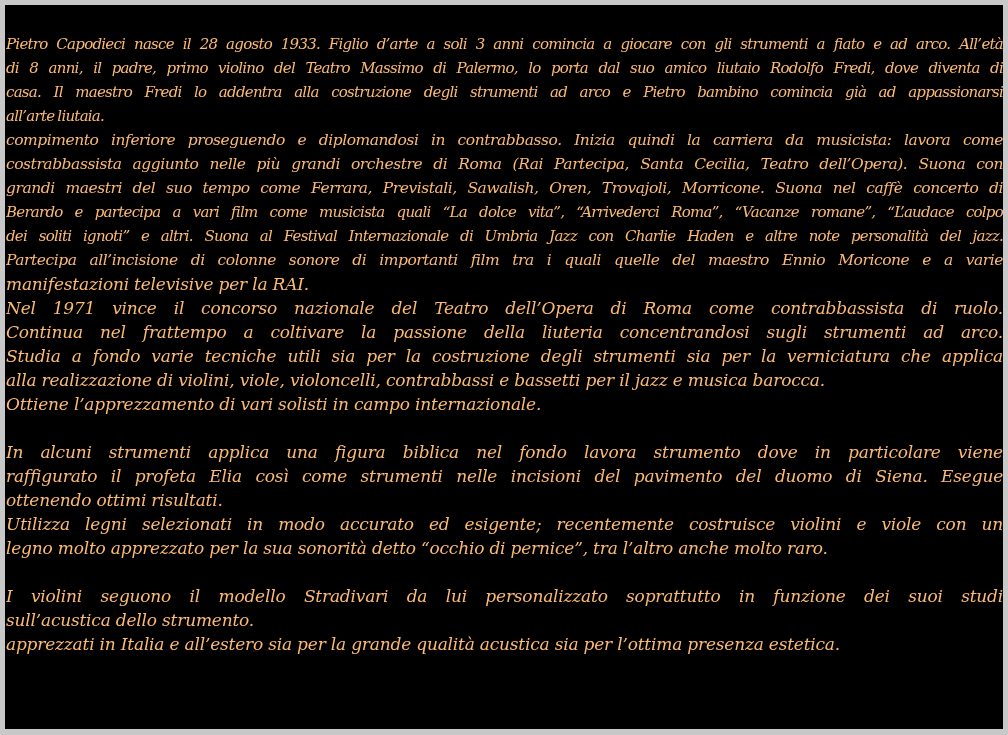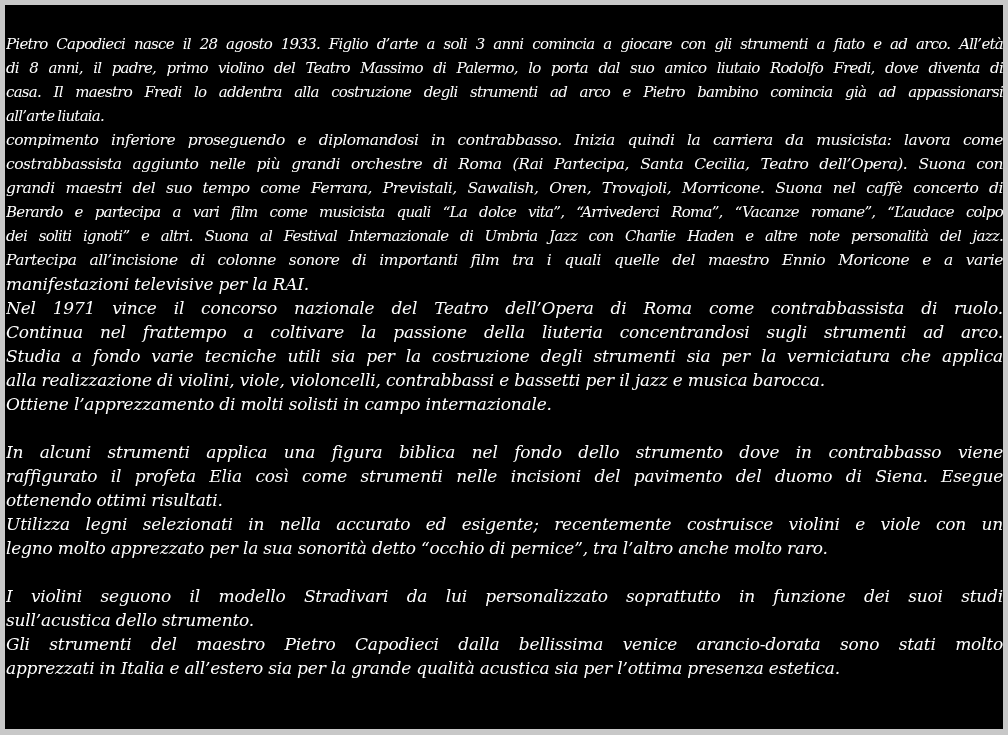--- a/index.html
+++ b/index.html
@@ -12,21 +12,21 @@
   .panel {
     position: absolute;
     left: 5px; top: 5px;
     width: 998px; height: 724px;
     background: #000000;
   }
   .content {
     position: absolute;
     left: 1px; top: 27px;
     width: 997px;
-    color: #ffffff;
+    color: #fdba74;
     font-family: "DejaVu Serif", "Liberation Serif", serif;
     font-style: italic;
   }
   .line {
     display: block;
     height: 24px;
     line-height: 24px;
     white-space: nowrap;
     overflow: hidden;
     text-align: justify;
@@ -65,42 +65,41 @@
     </div>
 
     <div>
       <span class="line wide">Nel 1971 vince il concorso nazionale del Teatro dell’Opera di Roma come contrabbassista di ruolo.</span>
       <span class="line wide">Continua nel frattempo a coltivare la passione della liuteria concentrandosi sugli strumenti ad arco.</span>
       <span class="line wide">Studia a fondo varie tecniche utili sia per la costruzione degli strumenti sia per la verniciatura che applica</span>
       <span class="line wide last">alla realizzazione di violini, viole, violoncelli, contrabbassi e bassetti per il jazz e musica barocca.</span>
     </div>
 
     <div>
-      <span class="line wide last">Ottiene l’apprezzamento di molti solisti in campo internazionale.</span>
+      <span class="line wide last">Ottiene l’apprezzamento di vari solisti in campo internazionale.</span>
     </div>
 
     <span class="blank"></span>
 
     <div>
-      <span class="line wide">In alcuni strumenti applica una figura biblica nel fondo dello strumento dove in contrabbasso viene</span>
+      <span class="line wide">In alcuni strumenti applica una figura biblica nel fondo lavora strumento dove in particolare viene</span>
       <span class="line wide">raffigurato il profeta Elia così come strumenti nelle incisioni del pavimento del duomo di Siena. Esegue</span>
       <span class="line wide last">ottenendo ottimi risultati.</span>
     </div>
 
     <div>
-      <span class="line wide">Utilizza legni selezionati in nella accurato ed esigente; recentemente costruisce violini e viole con un</span>
+      <span class="line wide">Utilizza legni selezionati in modo accurato ed esigente; recentemente costruisce violini e viole con un</span>
       <span class="line wide last">legno molto apprezzato per la sua sonorità detto “occhio di pernice”, tra l’altro anche molto raro.</span>
     </div>
 
     <span class="blank"></span>
 
     <div>
       <span class="line wide">I violini seguono il modello Stradivari da lui personalizzato soprattutto in funzione dei suoi studi</span>
       <span class="line wide last">sull’acustica dello strumento.</span>
     </div>
 
     <div>
-      <span class="line wide">Gli strumenti del maestro Pietro Capodieci dalla bellissima venice arancio-dorata sono stati molto</span>
       <span class="line wide last">apprezzati in Italia e all’estero sia per la grande qualità acustica sia per l’ottima presenza estetica.</span>
     </div>
 
   </div>
 </div>
 
 </body></html>

